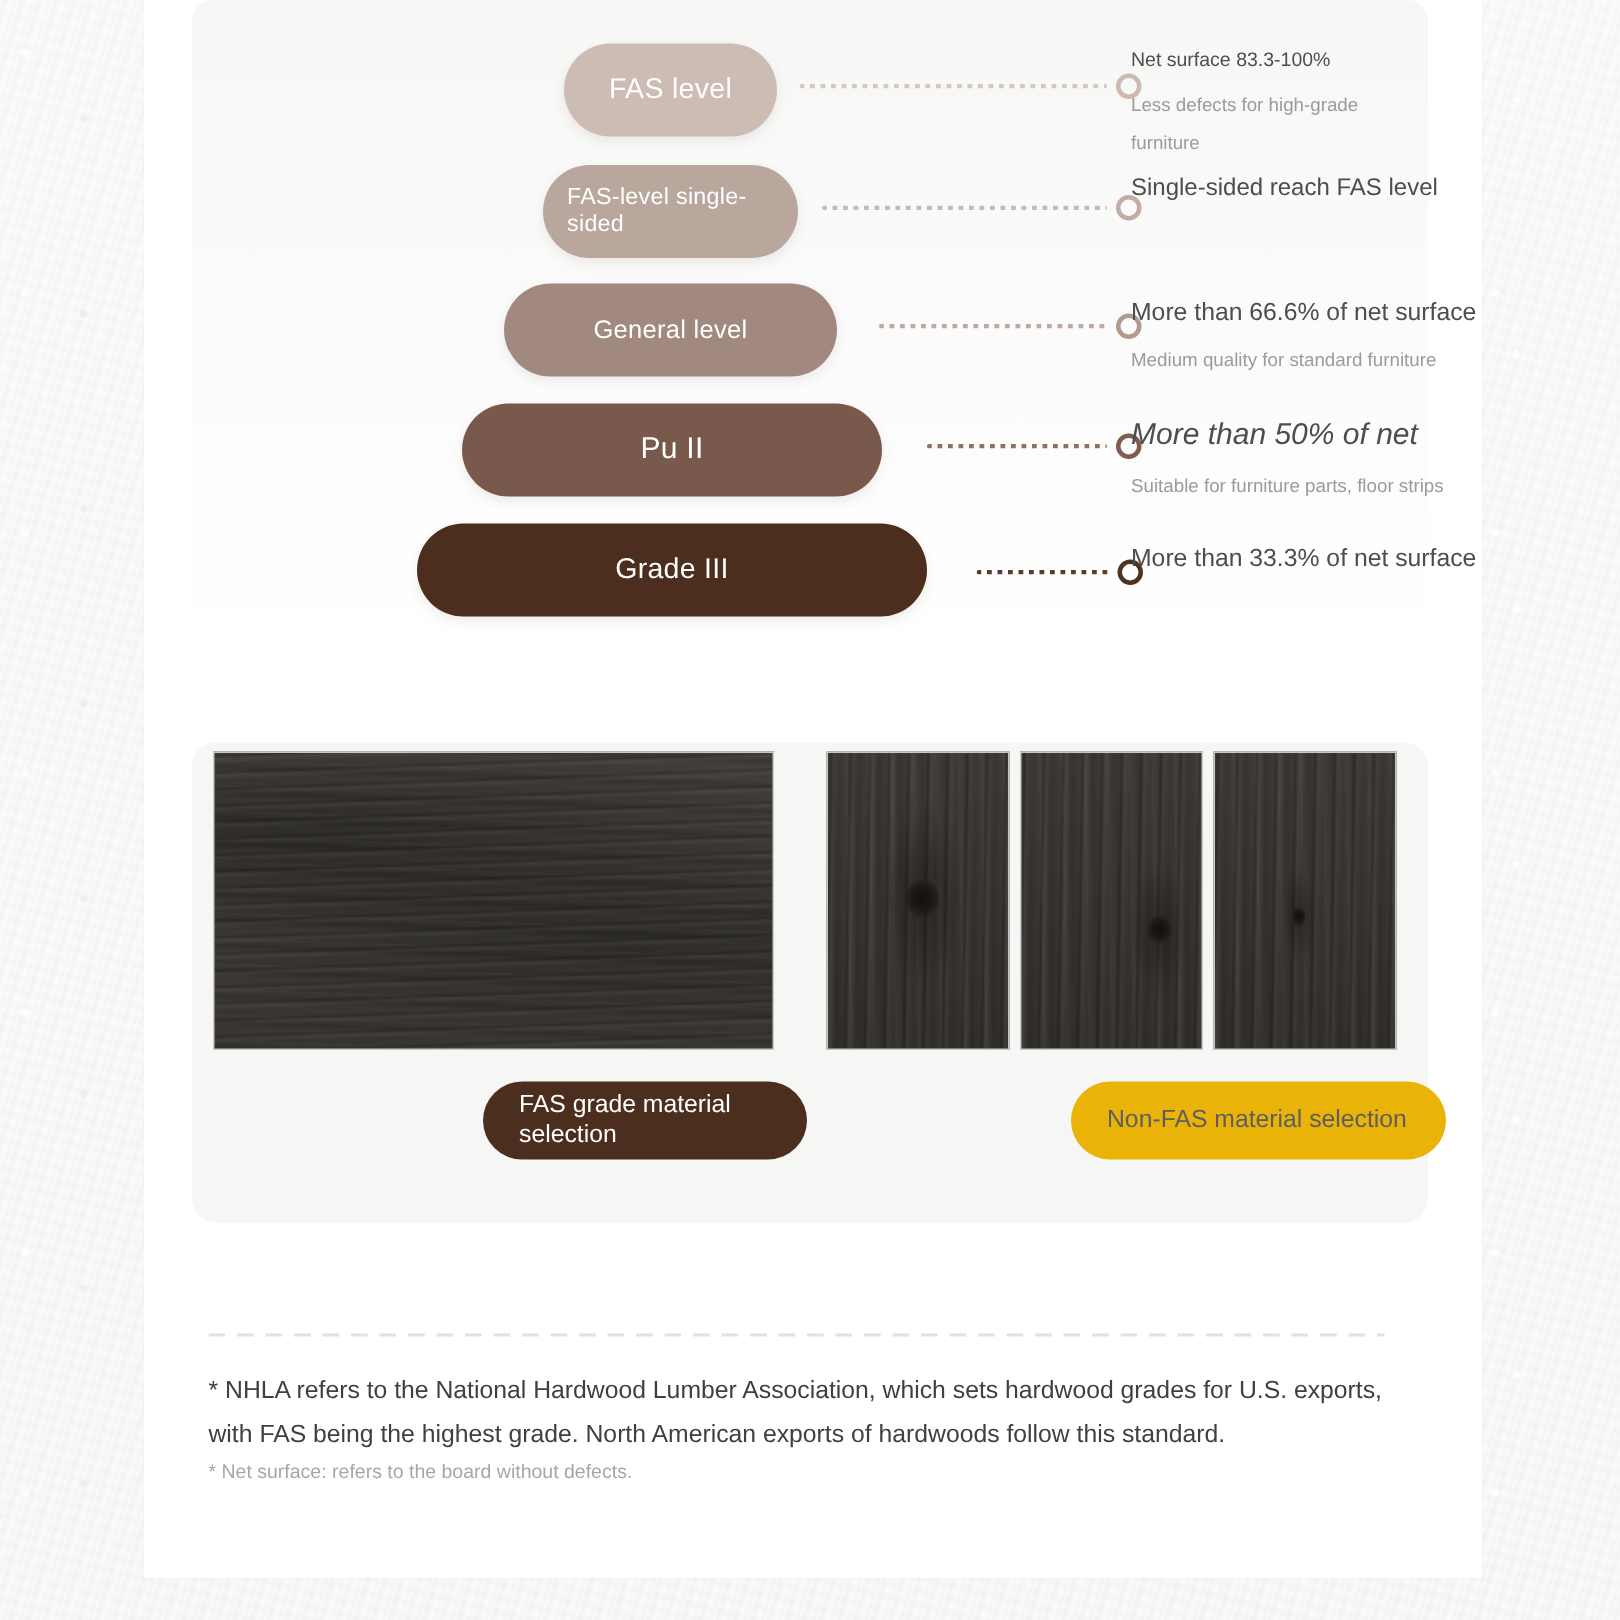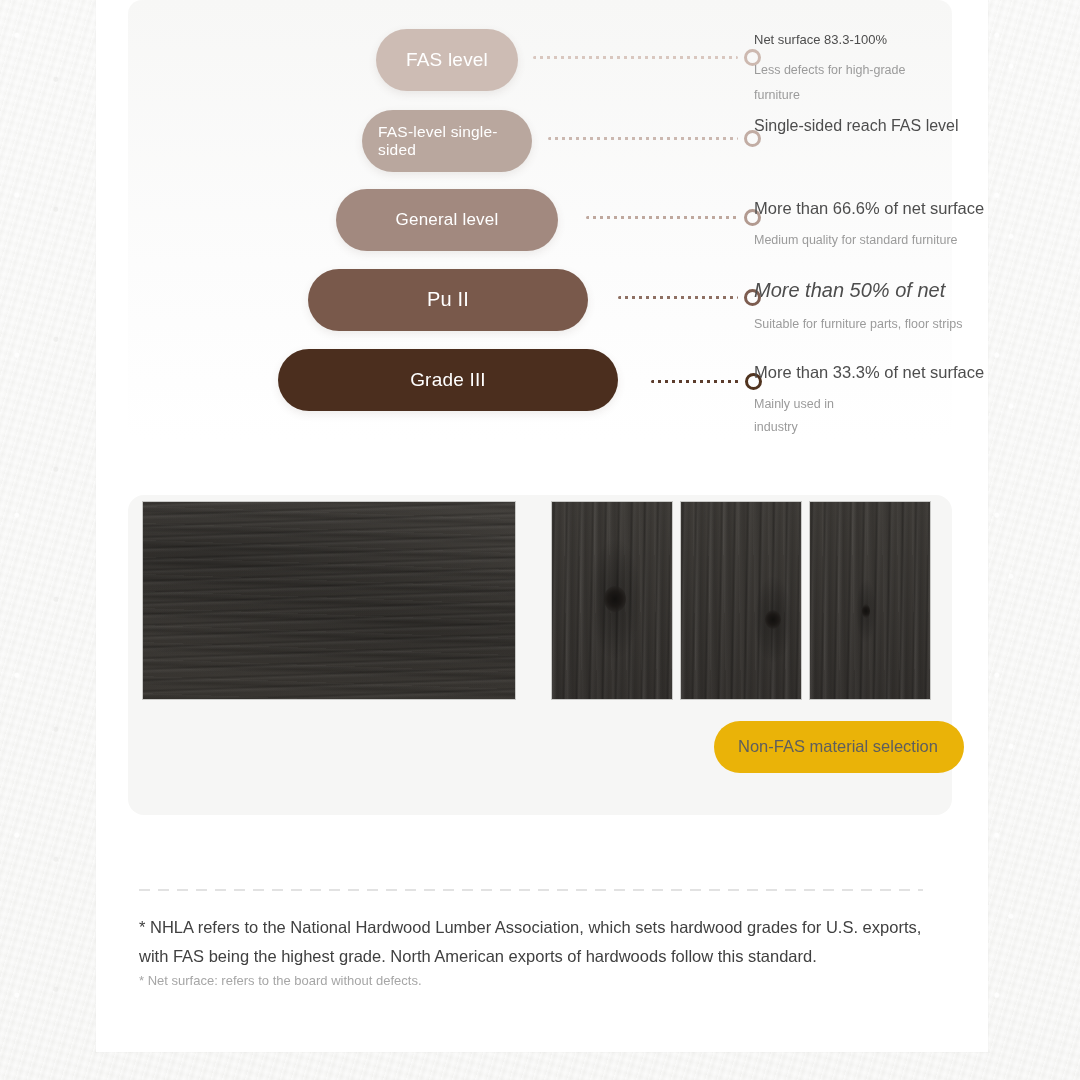--- a/index.html
+++ b/index.html
@@ -249,22 +249,20 @@
         </div>
         <div class="pill center" style="left: 150px; top: 349px; width: 340px; height: 62px; background: rgb(75, 46, 30); font-size: 19px;">
           <span class="pill-label">Grade III</span>
         </div>
         <div class="connector" style="left: 523px; top: 372px; height: 18px;">
           <div class="dots" style="width: 88px; background-image: linear-gradient(to right, rgb(91, 60, 44) 0px, rgb(91, 60, 44) 3px, rgba(255, 255, 255, 0) 3px, rgba(255, 255, 255, 0) 7px); background-size: 7px 3px; background-repeat: repeat-x;"></div>
           <div class="ring" style="border: 3px solid rgb(80, 51, 31);"></div>
         </div>
         <div class="desc" style="top: 363px;">
           <div class="desc-title" style="font-size: 16.5px;">More than 33.3% of net surface</div>
-          <div class="desc-sub" style="font-size: 12.5px; margin-top: 11px; line-height: 1.85; white-space: pre-line;">Mainly used in
-industry</div>
         </div>
       </div>
   </section>
 
   <section id="wood-section">
 
     <div class="wood-group" style="left:14px; top:6px;">
       <div class="plank horiz" style="width:374px; height:199px;"></div>
     </div>
 
@@ -273,20 +271,23 @@
         <div class="knot" style="left:52px; top:84px; width:22px; height:26px;"></div>
       </div>
       <div class="plank vert" style="width:122px; height:199px;">
         <div class="knot" style="left:84px; top:108px; width:16px; height:19px;"></div>
       </div>
       <div class="plank vert" style="width:122px; height:199px;">
         <div class="knot" style="left:52px; top:102px; width:8px; height:14px;"></div>
       </div>
     </div>
 
+    <div class="caption-pill" style="left: 194px; top: 226px; width: 216px; height: 52px; background: rgb(75, 46, 30); color: rgb(255, 255, 255); font-size: 16.5px;">
+      <span>FAS grade material selection</span>
+    </div>
 
     <div class="caption-pill" style="left: 586px; top: 226px; width: 250px; height: 52px; background: #eab308; color: rgb(94, 94, 94); font-size: 16.5px;">
       <span>Non-FAS material selection</span>
     </div>
 
   </section>
 
 </div>
 
 <div id="divider"></div>

